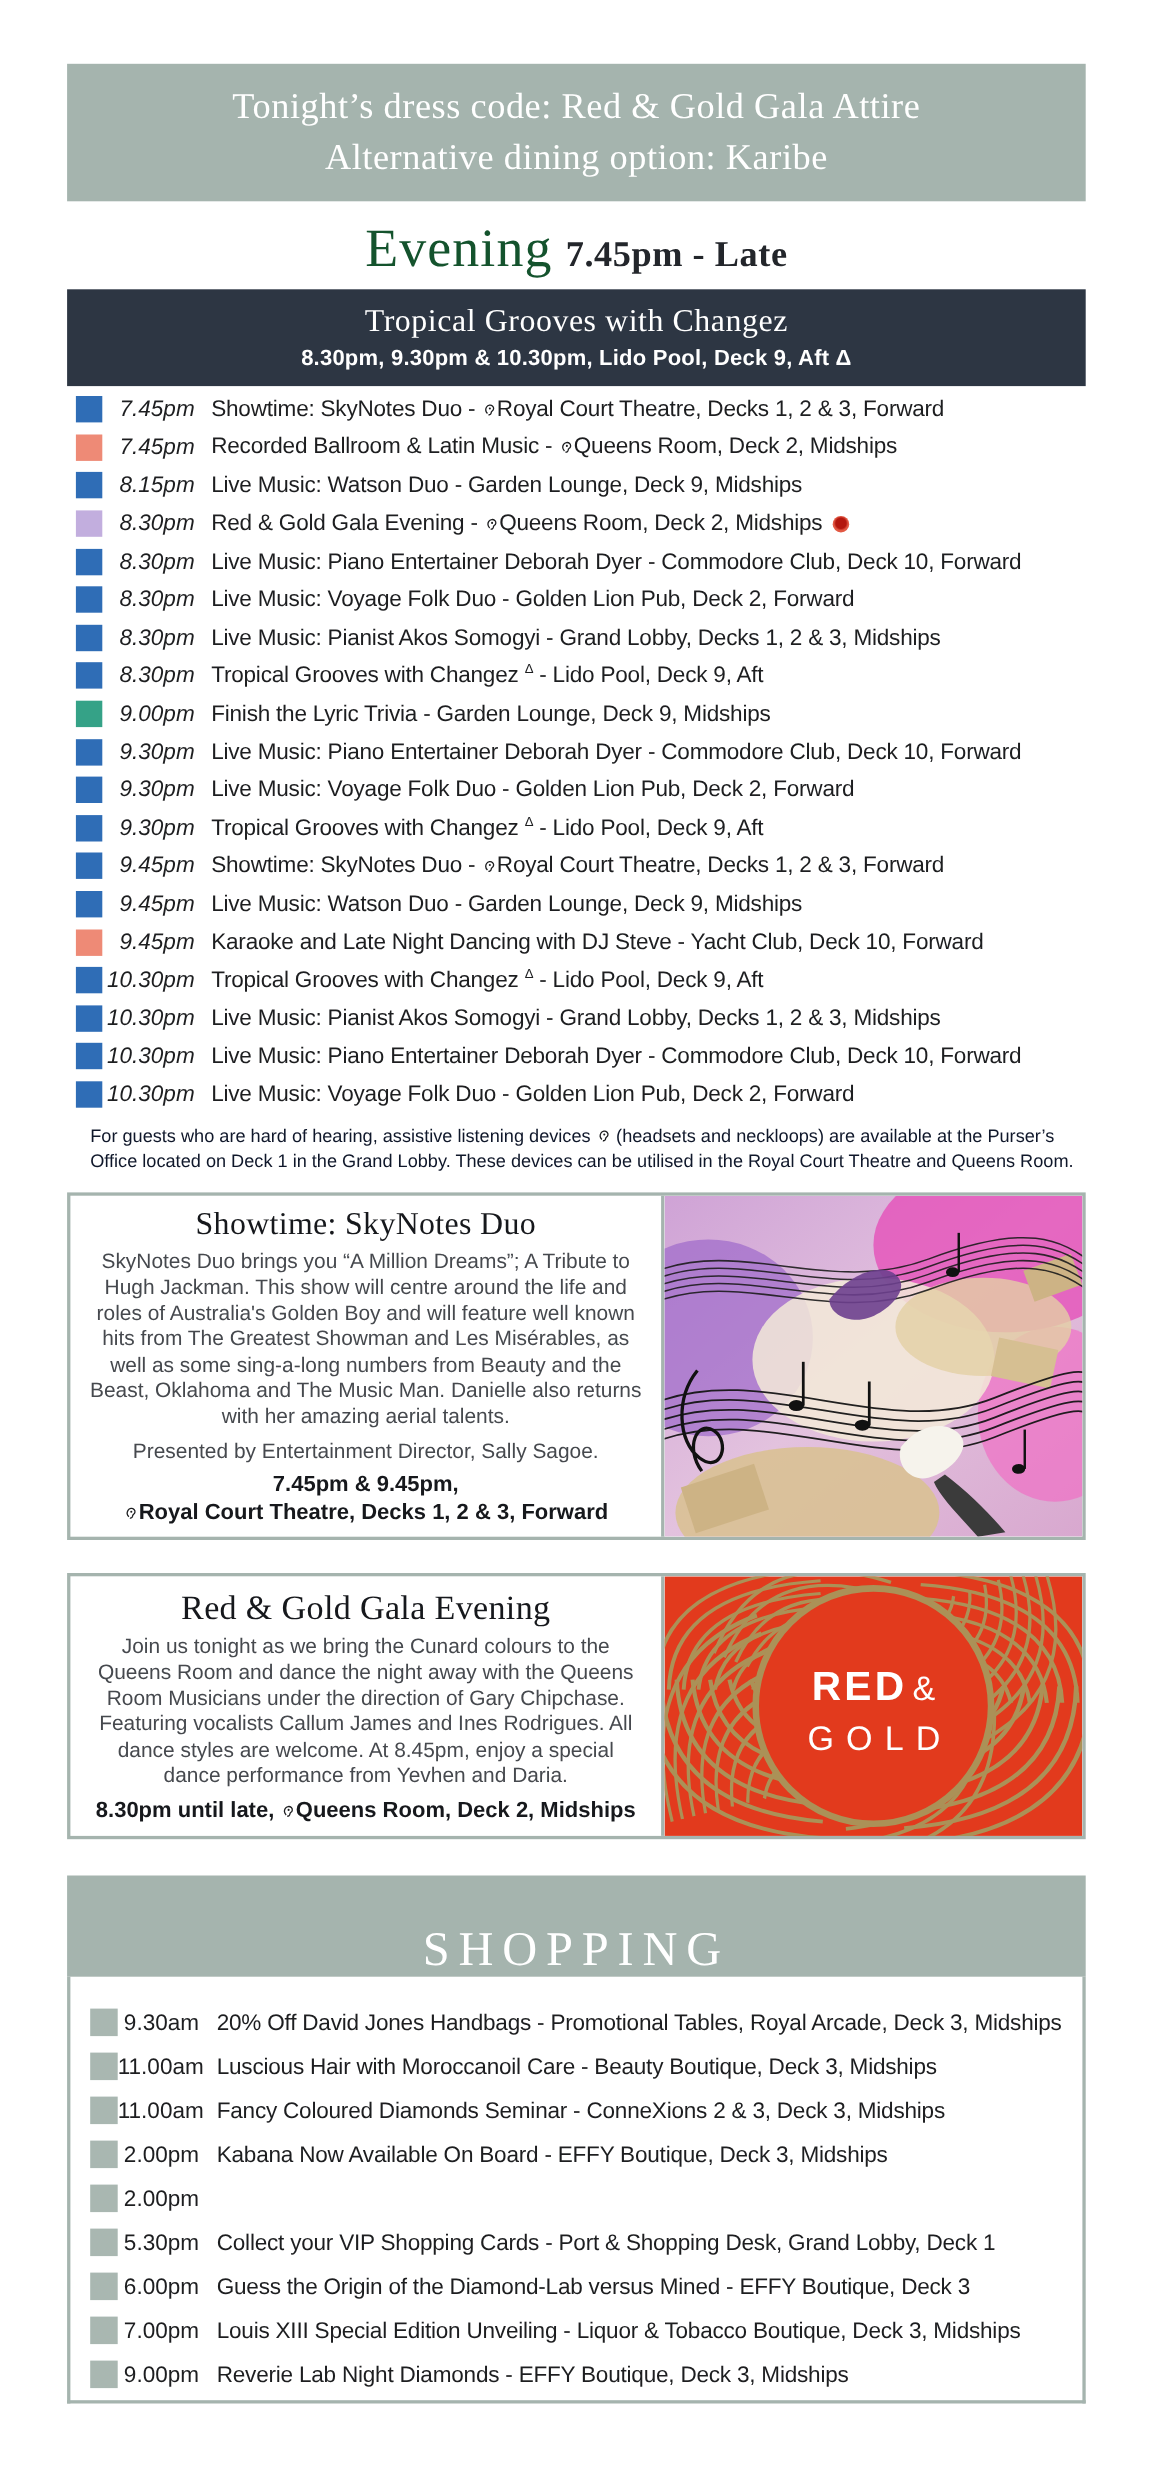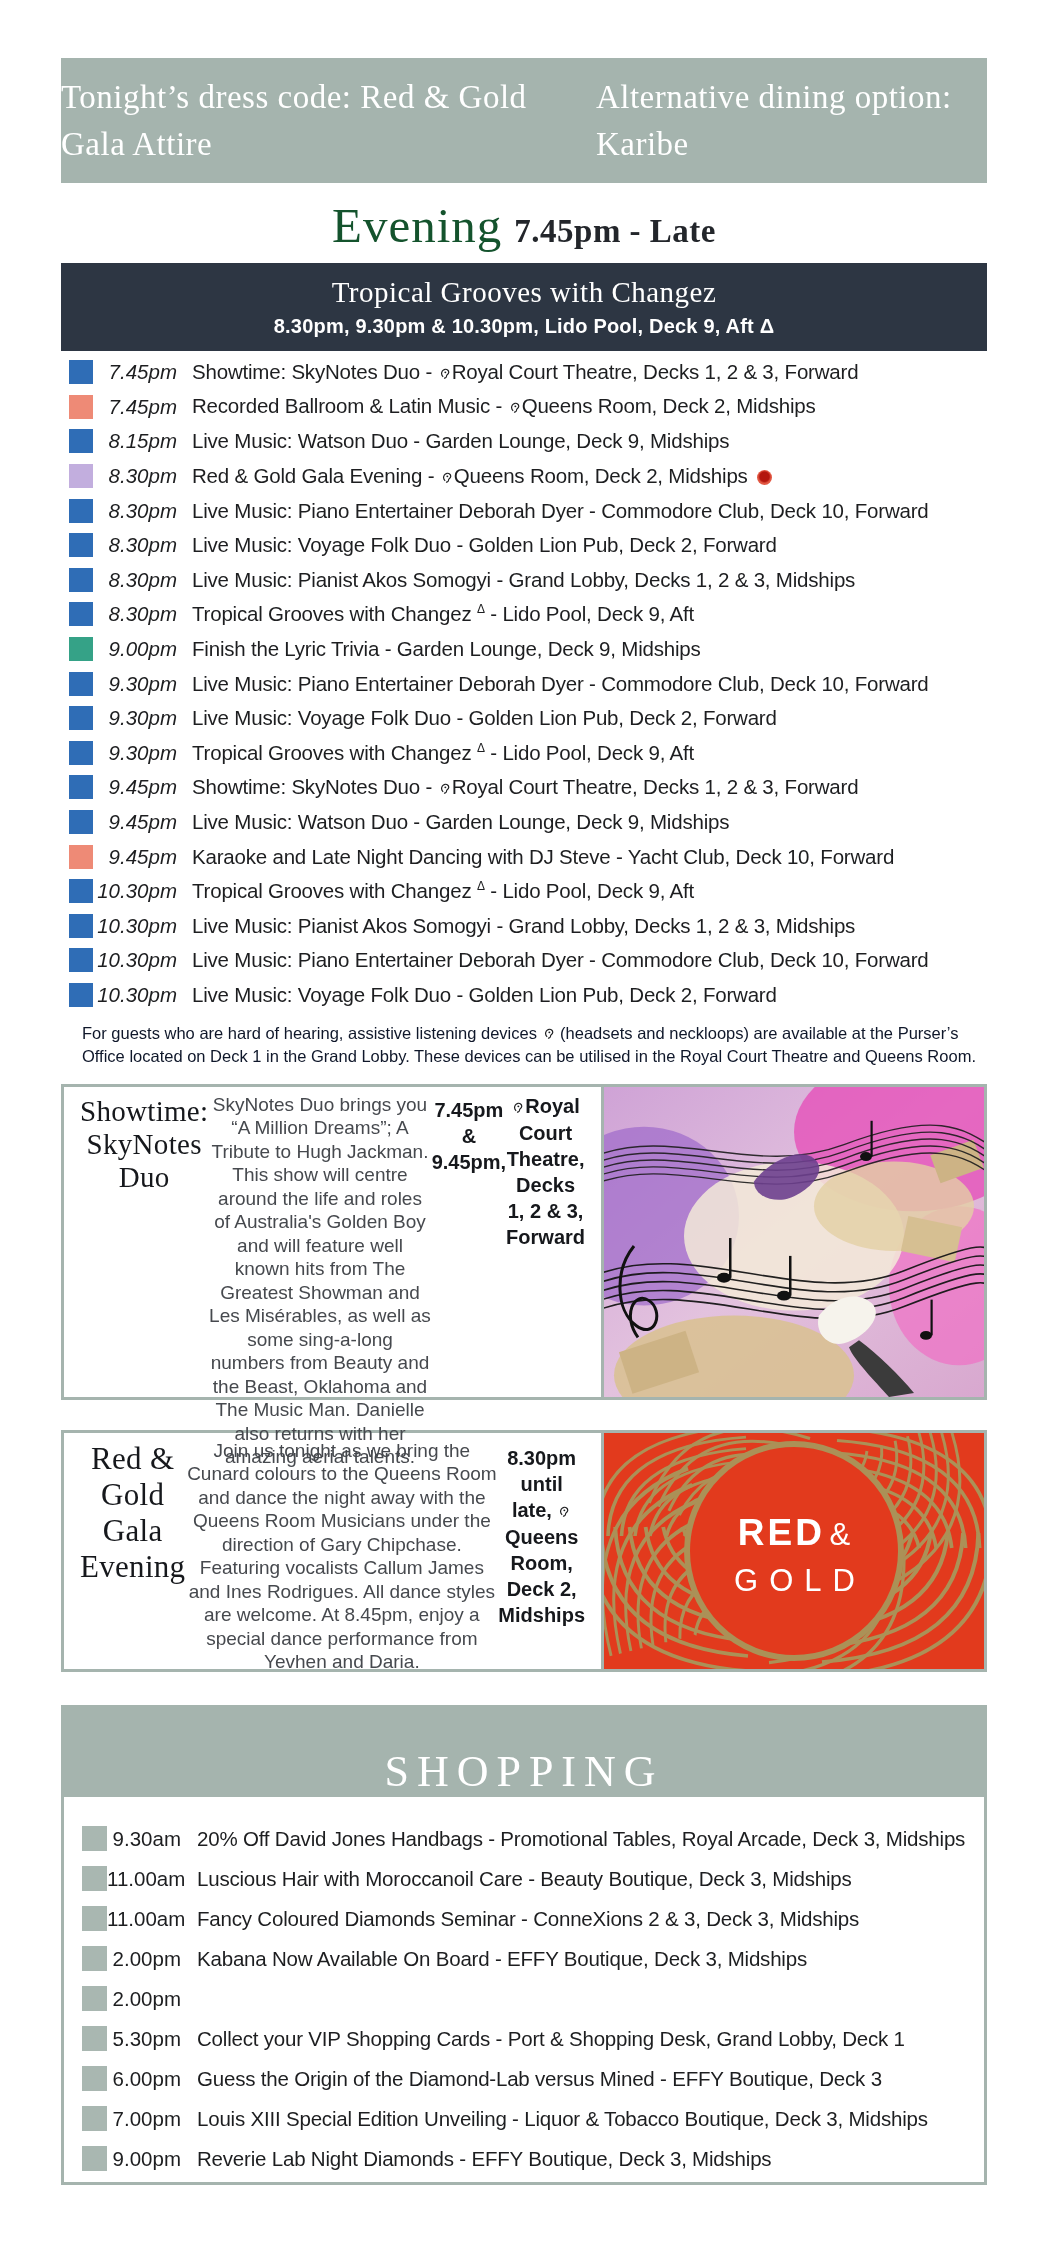--- a/index.html
+++ b/index.html
@@ -1,21 +1,21 @@
 <!DOCTYPE html>
 <html><head>
 <meta charset="utf-8">
 <style>
   html,body{margin:0;padding:0;background:#ffffff;}
   .page{position:relative;width:1048px;height:2248px;background:#ffffff;overflow:hidden;
         font-family:"Liberation Sans",sans-serif;color:#1d1e20;}
   .content{width:926px;margin:0 auto;}
 
   
-  .dress-banner{margin-top:58px;height:125px;background:#a5b4ae;display:flex;flex-direction:row;
+  .dress-banner{margin-top:58px;height:125px;background:#a5b4ae;display:flex;flex-direction:column;
         justify-content:center;align-items:center;}
   .dress-banner div{color:#ffffff;font-family:"Liberation Serif",serif;font-size:33px;line-height:47px;
         letter-spacing:.5px;font-weight:400;}
 
   
   .evening-heading{margin-top:14px;height:58px;text-align:center;display:flex;align-items:baseline;justify-content:center;gap:12px;}
   .evening-heading .big{font-family:"Liberation Serif",serif;font-size:49px;font-weight:400;color:#14532d;letter-spacing:1px;}
   .evening-heading .range{font-family:"Liberation Serif",serif;font-size:33px;font-weight:700;color:#23262b;letter-spacing:.5px;}
 
   
@@ -33,21 +33,21 @@
   .delta{font-size:12px;vertical-align:super;line-height:0;}
   .al{display:inline-block;margin:0 1px 0 2px;vertical-align:-1px;}
   .dot{display:inline-block;width:15px;height:15px;border-radius:50%;vertical-align:-2px;margin-left:4px;
        background:radial-gradient(circle at 50% 45%, #b3170e 0 42%, #e25843 58% 88%, #e8b08e 100%);}
 
   
   .footnote{margin-top:10px;font-size:16.5px;line-height:22px;color:#0f172a;margin-left:21px;}
 
   
   .card{border:3px solid #a5b4ae;display:flex;box-sizing:border-box;background:#fff;}
-  .card .left{flex:1 1 auto;text-align:center;padding:6px 16px;display:flex;flex-direction:row;justify-content:space-between;}
+  .card .left{flex:1 1 auto;text-align:center;padding:6px 16px;display:flex;flex-direction:column;justify-content:center;}
   .card .right{flex:0 0 380px;border-left:3px solid #a5b4ae;position:relative;overflow:hidden;}
   .card .right svg{display:block;width:100%;height:100%;}
   .card h2{font-family:"Liberation Serif",serif;font-size:29px;font-weight:400;color:#16181c;margin:2px 0 6px 0;letter-spacing:.3px;}
   .card .body{font-size:19px;line-height:23.5px;color:#46494e;}
   .card .presented{font-size:19px;line-height:24px;color:#46494e;margin-top:8px;}
   .card .bold{font-size:20px;line-height:26px;font-weight:700;color:#16181c;margin-top:6px;}
   .card1{margin-top:14px;height:316px;}
   .card2{margin-top:30px;height:242px;}
   .card2 h2{font-size:31px;}
 
@@ -193,20 +193,21 @@
 
     <p class="footnote">For guests who are hard of hearing, assistive listening devices <span class="al"><svg viewBox="0 0 14 16" width="11" height="14">
             <path d="M4 13 C2 11 1.5 8 3 5.5 C4.5 3 8 2.5 10 4.5 C12 6.5 11 9 9.5 10 C8.5 10.7 8.3 11.5 8.2 12.5 C8 14 6.5 14.8 5.2 14.2" fill="none" stroke="#1d1e20" stroke-width="1.5"></path>
             <circle cx="6.8" cy="7.2" r="1.2" fill="#1d1e20"></circle>
           </svg></span> (headsets and neckloops) are available at the Purser’s Office located on Deck 1 in the Grand Lobby. These devices can be utilised in the Royal Court Theatre and Queens Room.</p>
 
     <div class="card card1">
       <div class="left">
         <h2>Showtime: SkyNotes Duo</h2>
         <div class="body">SkyNotes Duo brings you “A Million Dreams”; A Tribute to Hugh Jackman. This show will centre around the life and roles of Australia's Golden Boy and will feature well known hits from The Greatest Showman and Les Misérables, as well as some sing-a-long numbers from Beauty and the Beast, Oklahoma and The Music Man. Danielle also returns with her amazing aerial talents.</div>
+        <div class="presented">Presented by Entertainment Director, Sally Sagoe.</div>
         <div class="bold" style="margin-top:4px">7.45pm &amp; 9.45pm,</div>
         <div class="bold" style="margin-top:0"><span class="al"><svg viewBox="0 0 14 16" width="11" height="14">
                 <path d="M4 13 C2 11 1.5 8 3 5.5 C4.5 3 8 2.5 10 4.5 C12 6.5 11 9 9.5 10 C8.5 10.7 8.3 11.5 8.2 12.5 C8 14 6.5 14.8 5.2 14.2" fill="none" stroke="#1d1e20" stroke-width="1.5"></path>
                 <circle cx="6.8" cy="7.2" r="1.2" fill="#1d1e20"></circle>
               </svg></span>Royal Court Theatre, Decks 1, 2 &amp; 3, Forward</div>
       </div>
       <div class="right">
         <svg viewBox="0 0 380 312" preserveAspectRatio="none" aria-hidden="true">
           <defs>
             <linearGradient id="skybg" x1="0" y1="0" x2="1" y2="1">

